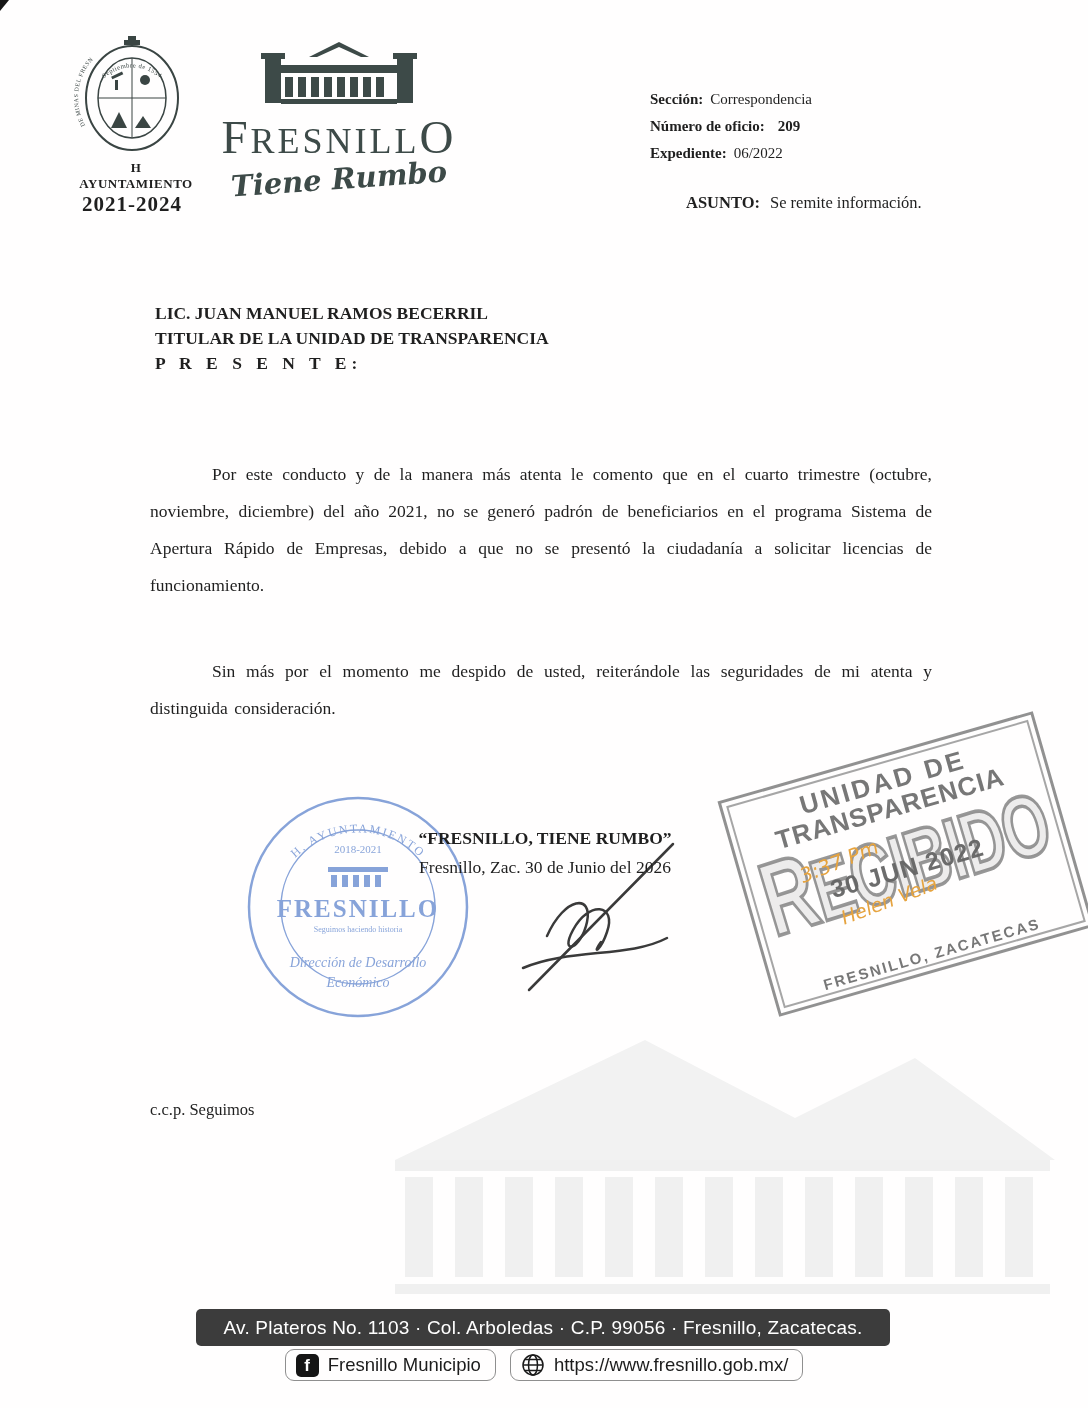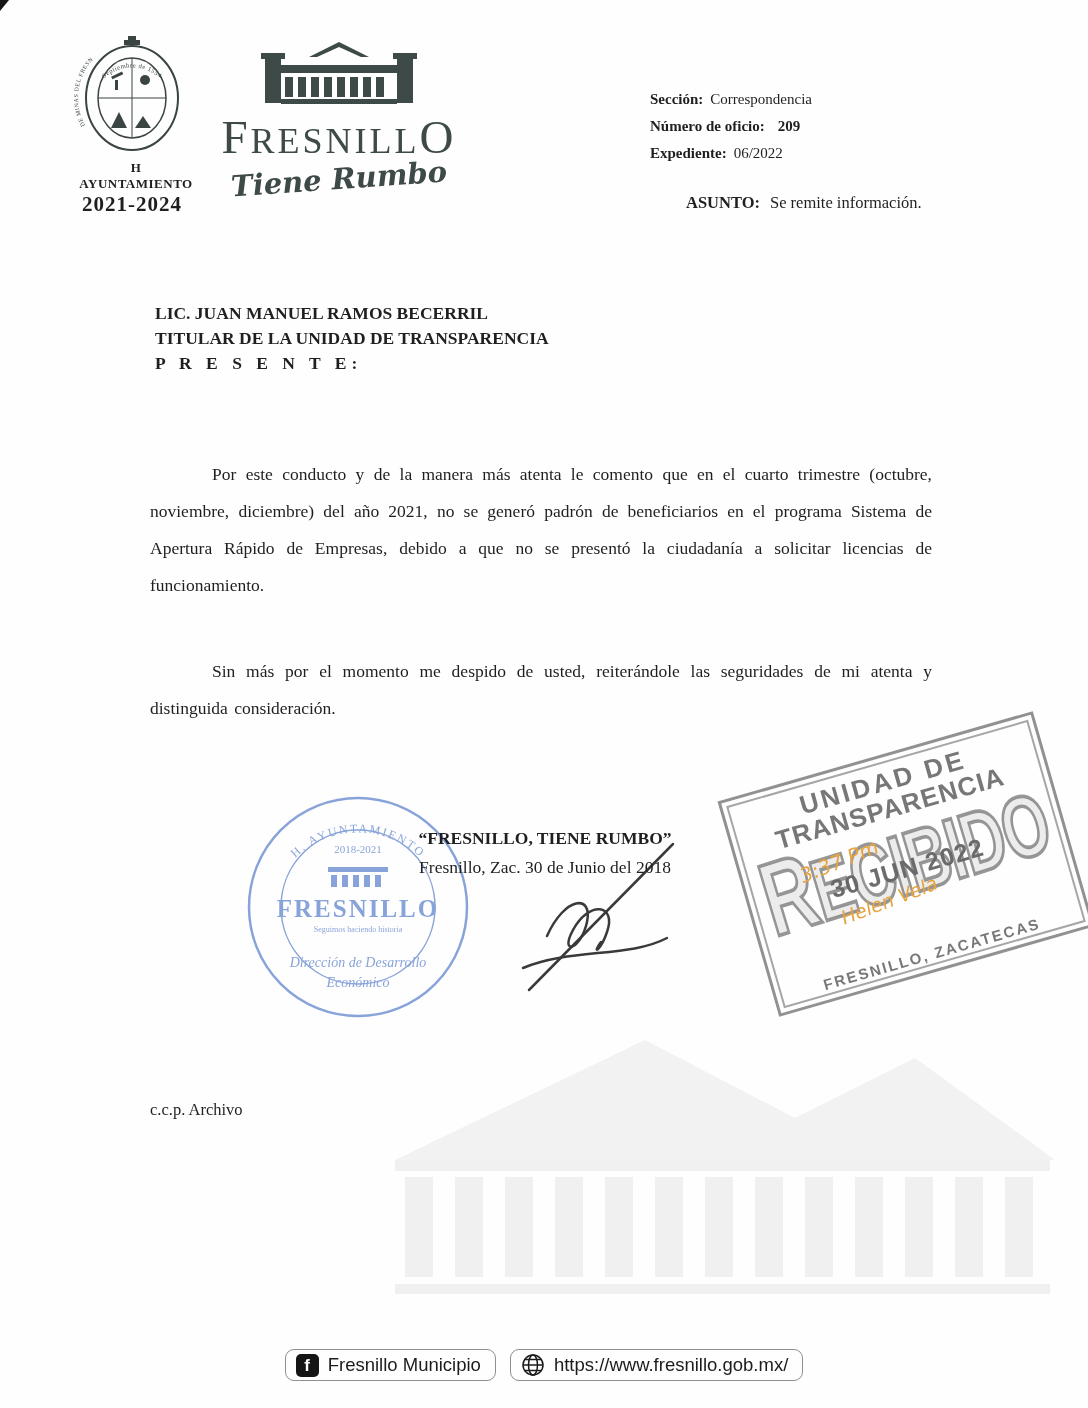--- a/index.html
+++ b/index.html
@@ -185,21 +185,21 @@
       <rect x="134" y="84" width="6" height="12"></rect>
     </g>
     <text x="117" y="126" text-anchor="middle" font-size="25" font-weight="bold" letter-spacing="2" fill="#6a8dd0">FRESNILLO</text>
     <text x="117" y="141" text-anchor="middle" font-size="8" fill="#6a8dd0">Seguimos haciendo historia</text>
     <text x="117" y="176" text-anchor="middle" font-size="14" font-style="italic" fill="#6a8dd0">Dirección de Desarrollo</text>
     <text x="117" y="196" text-anchor="middle" font-size="14" font-style="italic" fill="#6a8dd0">Económico</text>
   </svg>
 
   <div class="abs sig-block">
     <div class="sig-slogan">“FRESNILLO, TIENE RUMBO”</div>
-    <div>Fresnillo, Zac. 30 de Junio del 2018</div>
+    <div>Fresnillo, Zac. 30 de Junio del 2026</div>
   </div>
 
   <svg class="abs scribble" width="180" height="160" viewBox="0 0 180 160">
     <g stroke="#1f1f1f" stroke-width="2.5" fill="none" stroke-linecap="round" opacity="0.88">
       <path d="M 168,6 L 24,152"></path>
       <path d="M 42,98 C 60,58 88,56 82,84 C 76,112 54,118 68,92 C 84,62 112,66 102,94 C 96,112 86,118 96,104"></path>
       <path d="M 18,130 C 66,110 124,120 162,100"></path>
     </g>
   </svg>
 
@@ -208,21 +208,21 @@
     <div class="rs-line1">UNIDAD DE</div>
     <div class="rs-line2">TRANSPARENCIA</div>
     <div class="rs-big">RECIBIDO</div>
     <div class="rs-time">3:37 Pm</div>
     <div class="rs-date">30 JUN 2022</div>
     <div class="rs-name">Helen Vela</div>
     <div class="rs-loc">FRESNILLO, ZACATECAS</div>
   </div>
 
 
-  <div class="abs ccp">c.c.p. Archivo</div>
+  <div class="abs ccp">c.c.p. Seguimos</div>
 
   <svg class="abs watermark" width="660" height="285" viewBox="0 0 660 285">
     <polygon points="0,138 250,18 400,96 520,36 660,138" fill="#f2f2f2"></polygon>
     <rect x="0" y="138" width="655" height="11" fill="#f0f0f0"></rect>
     <g fill="#f0f0f0">
       <rect x="10" y="155" width="28" height="100"></rect>
       <rect x="60" y="155" width="28" height="100"></rect>
       <rect x="110" y="155" width="28" height="100"></rect>
       <rect x="160" y="155" width="28" height="100"></rect>
       <rect x="210" y="155" width="28" height="100"></rect>
@@ -231,20 +231,21 @@
       <rect x="360" y="155" width="28" height="100"></rect>
       <rect x="410" y="155" width="28" height="100"></rect>
       <rect x="460" y="155" width="28" height="100"></rect>
       <rect x="510" y="155" width="28" height="100"></rect>
       <rect x="560" y="155" width="28" height="100"></rect>
       <rect x="610" y="155" width="28" height="100"></rect>
       <rect x="0" y="262" width="655" height="10"></rect>
     </g>
   </svg>
 
+  <div class="abs footer-bar">Av. Plateros No. 1103 · Col. Arboledas · C.P. 99056 · Fresnillo, Zacatecas.</div>
 
   <div class="abs footer-links">
     <div class="flink">
       <span class="fb-icon">f</span>
       <span>Fresnillo Municipio</span>
     </div>
     <div class="flink">
       <svg width="24" height="24" viewBox="0 0 24 24">
         <g stroke="#1a1a1a" stroke-width="1.5" fill="none">
           <circle cx="12" cy="12" r="10"></circle>

